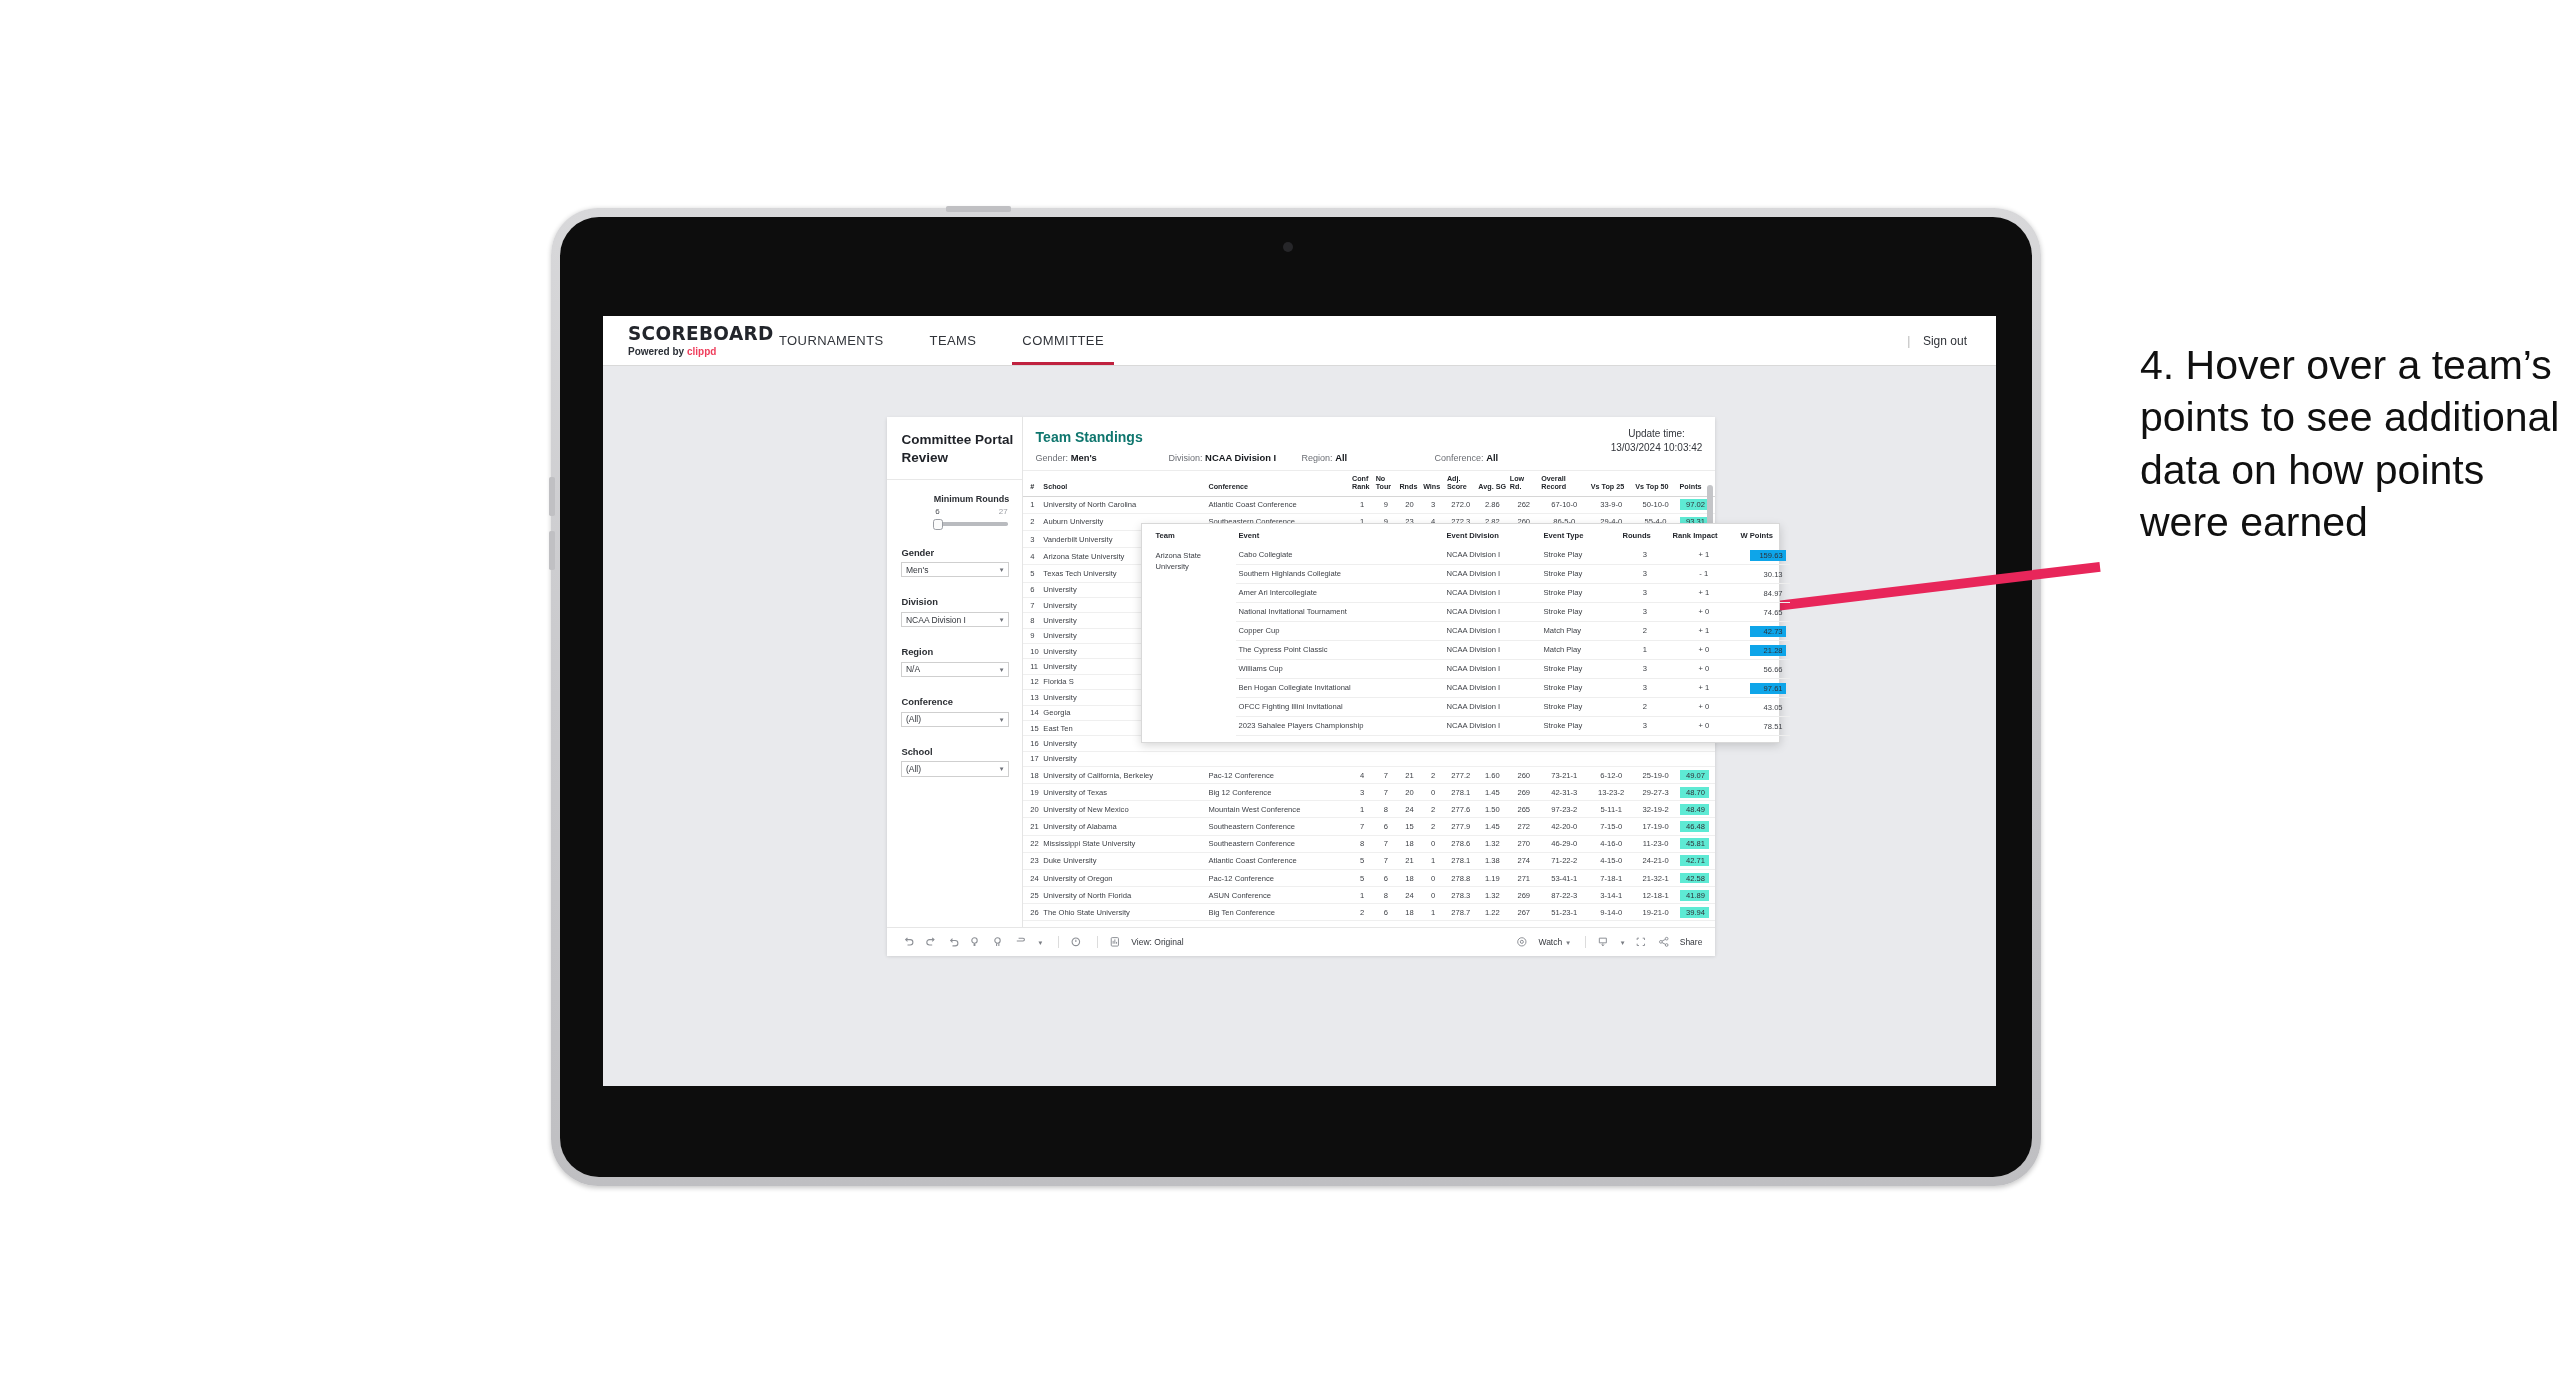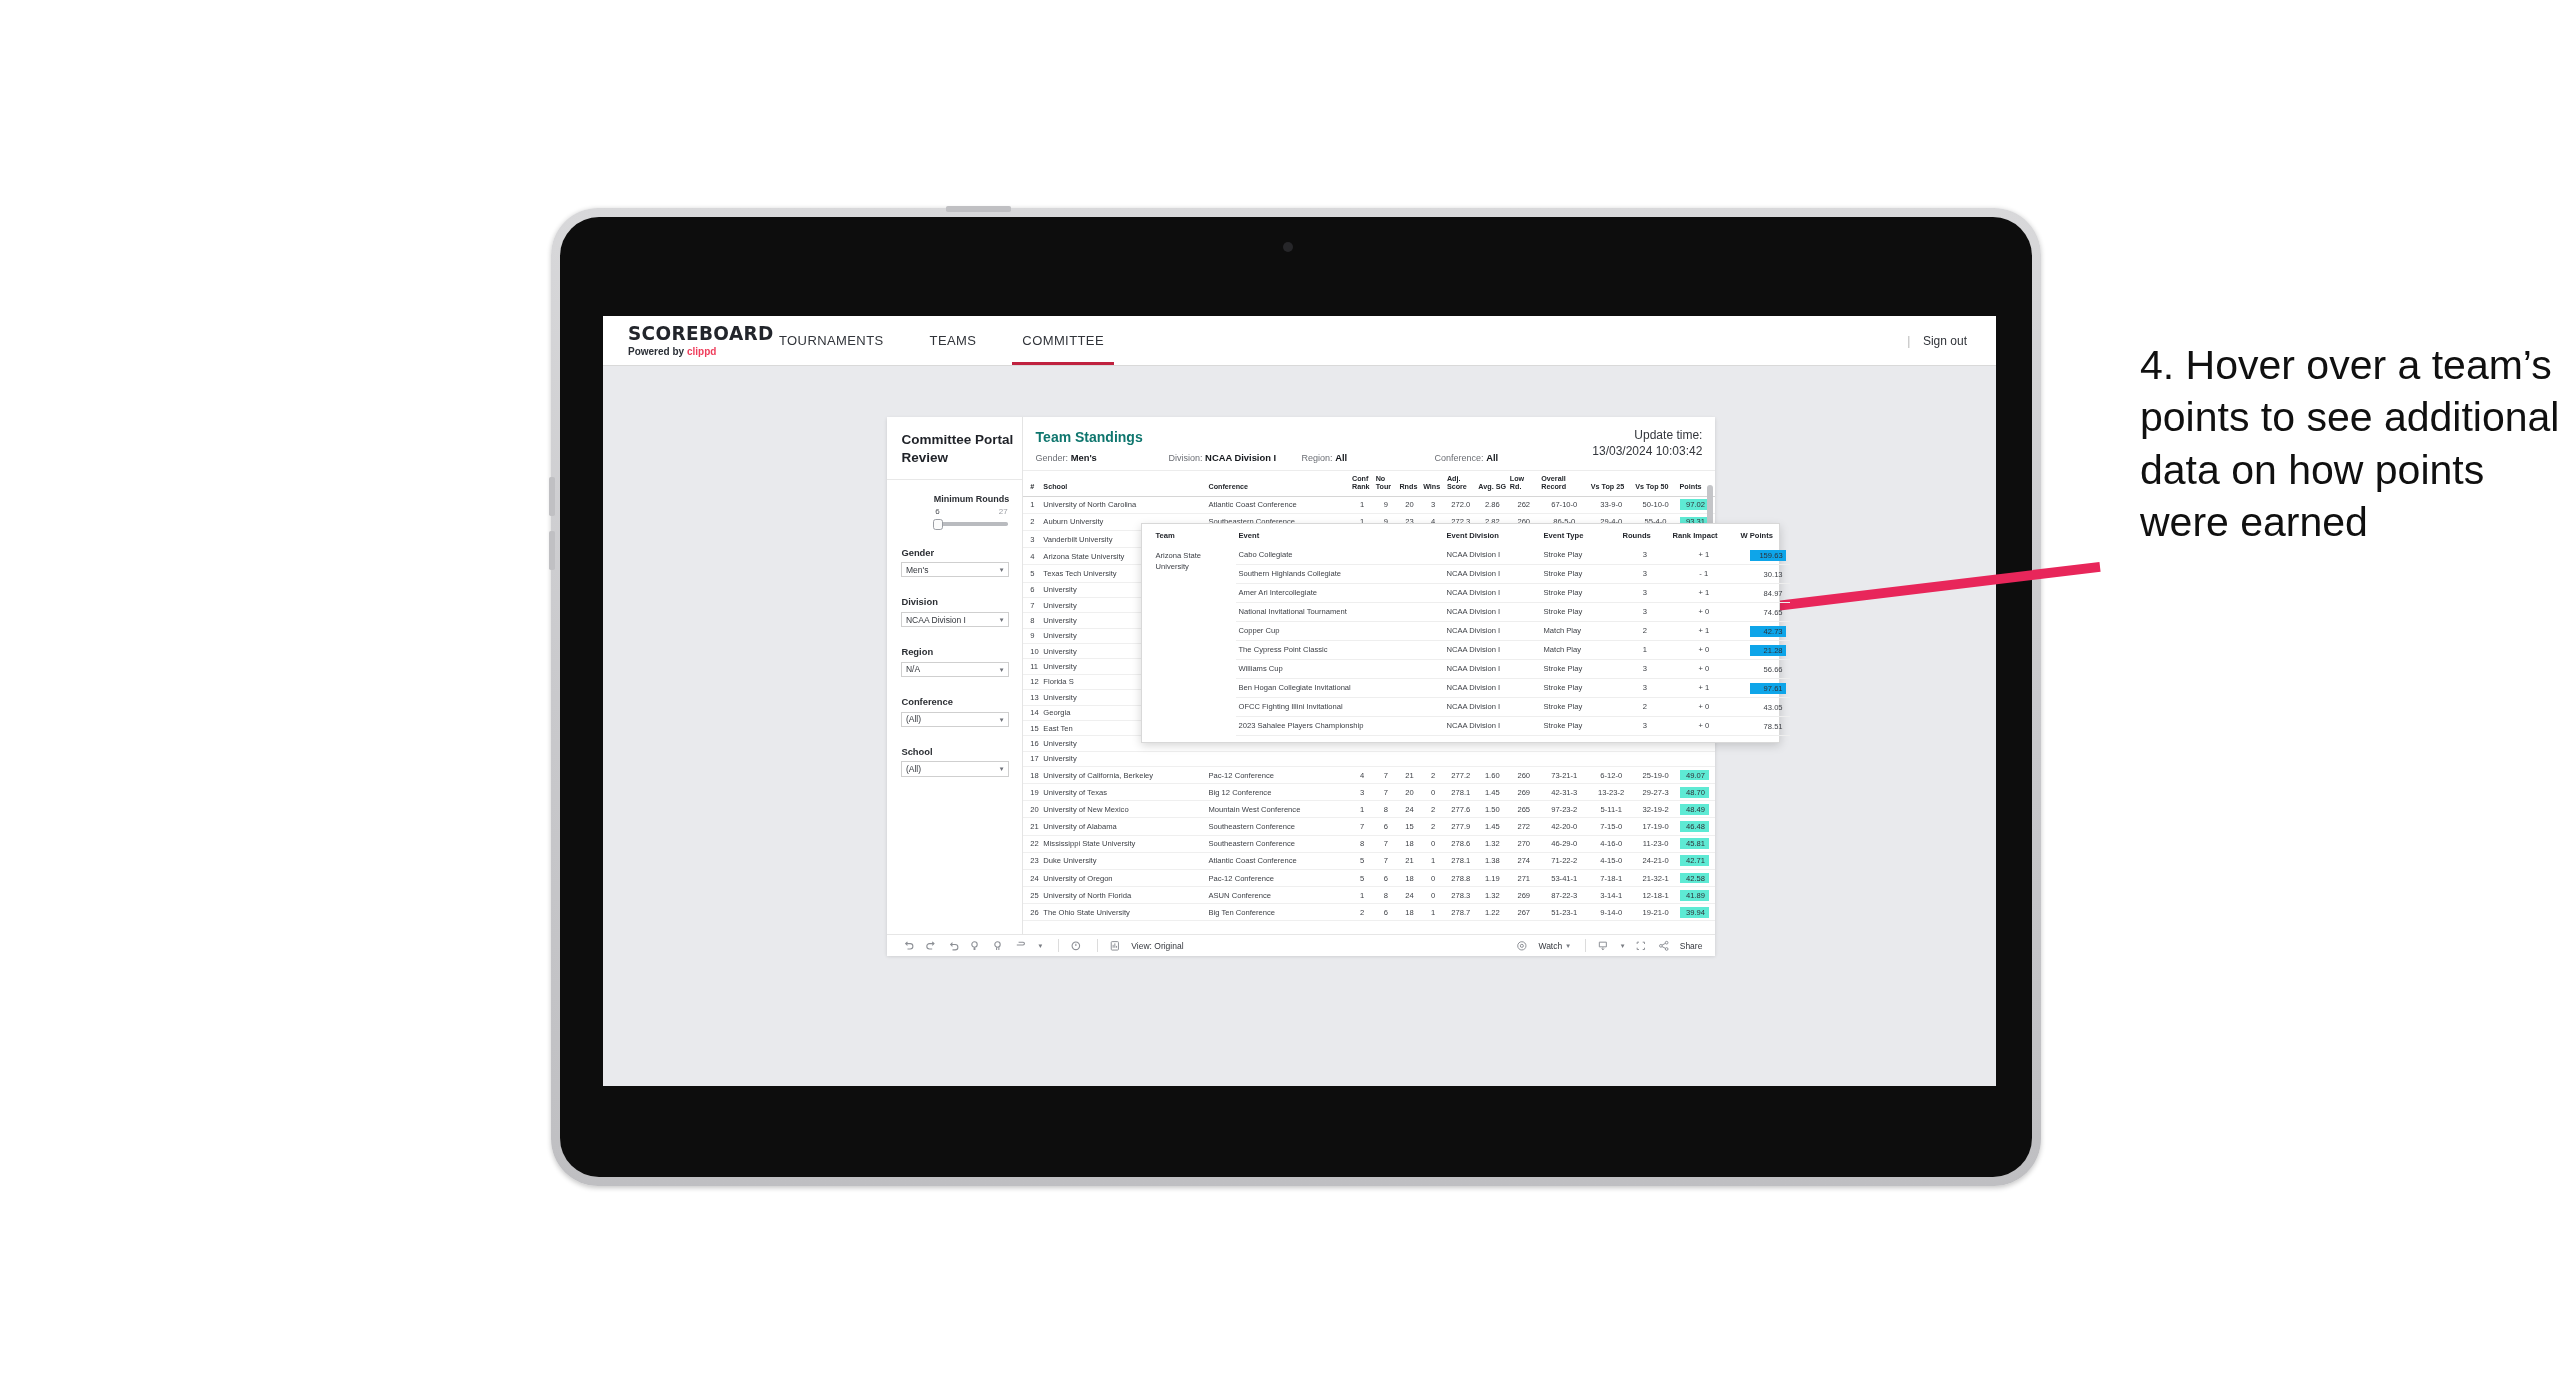--- a/index.html
+++ b/index.html
@@ -135,21 +135,21 @@
 
   
   #standings-panel { flex: 1; display: flex; flex-direction: column; min-width: 0; position: relative; }
   #standings-header { padding: 11.7px 0 7.2px 12.6px; border-bottom: 0.9px solid #ececec; position: relative; }
   #standings-title { font-size: 14px; font-weight: 700; color: #0f766e; }
   #standings-filters { display: flex; margin-top: 7.2px; font-size: 9px; color: #6b6e74; }
   .std-filter { width: 133px; }
   .std-filter .fv { color: #15181d; font-weight: 700; font-size: 9.4px; }
   #update-time-box {
     position: absolute; right: 12.6px; top: 10px;
-    font-size: 12px; color: #33363c; text-align: right; line-height: 1.35;
+    font-size: 10px; color: #33363c; text-align: center; line-height: 1.35;
   }
 
   
   #standings-scroll { flex: 1; position: relative; overflow: hidden; }
   table.standings { width: 100%; border-collapse: collapse; table-layout: fixed; }
   table.standings th {
     font-size: 7.2px; font-weight: 700; color: #23262b;
     text-align: left; vertical-align: bottom;
     padding: 3.6px 1.8px 4.5px 1.8px; border-bottom: 0.9px solid #d6d6d6;
     line-height: 1.15;
@@ -205,21 +205,21 @@
   .tt-points { width: 52px; text-align: right; padding-right: 3.6px !important; }
   td.tt-points span.wpts-chip {
     display: inline-block; background: #0ea5e9;
     padding: 0.9px 3.6px; min-width: 36px; text-align: right; color: #2f3238;
   }
   td.tt-points span.wpts-plain { display: inline-block; padding: 0.9px 3.6px; min-width: 36px; text-align: right; }
   #tt-team-cell { font-size: 7.6px; color: #3b3e44; line-height: 1.5; }
 
   
   #viz-toolbar {
-    height: 22px; border-top: 0.9px solid #e6e6e6;
+    height: 29px; border-top: 0.9px solid #e6e6e6;
     display: flex; align-items: center; padding: 0 12.6px;
     background: #fff;
   }
   .tb-icon {
     width: 18px; height: 18px; margin-right: 4.5px;
     display: flex; align-items: center; justify-content: center;
     color: #8d9096; cursor: pointer;
   }
   .tb-sep { width: 0.9px; height: 12.6px; background: #dcdcdc; margin: 0 8px; }
   .tb-label { font-size: 8.5px; color: #34373d; margin-left: 2.7px; cursor: pointer; }

